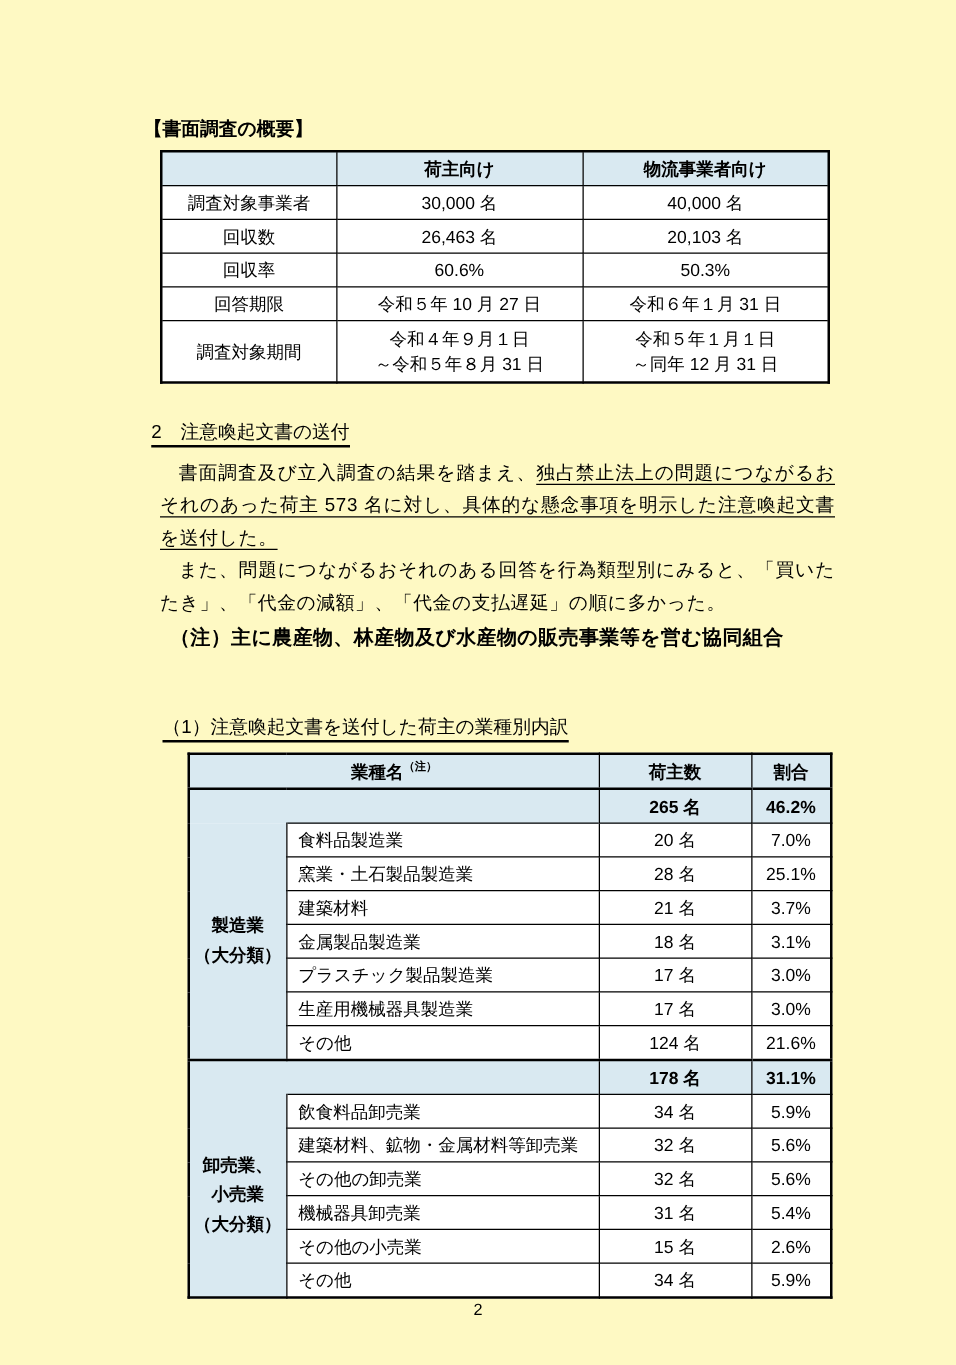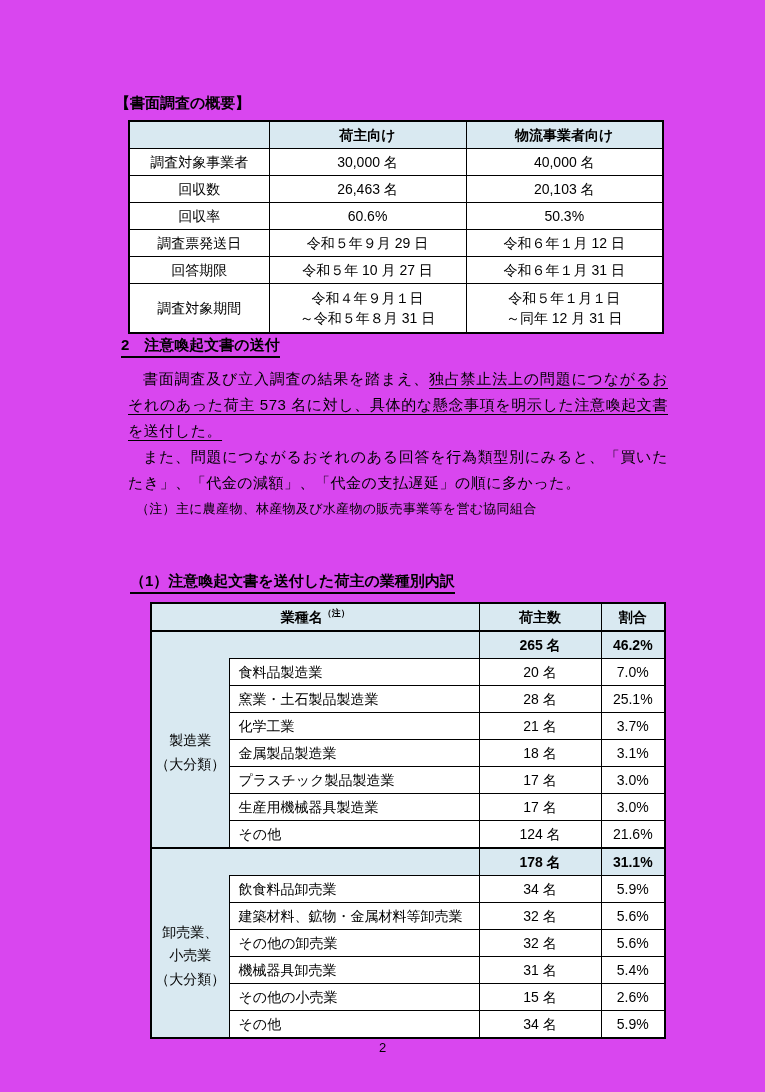--- a/index.html
+++ b/index.html
@@ -1,55 +1,55 @@
 <!DOCTYPE html>
 <html lang="ja"><head>
 <meta charset="utf-8">
 <style>
   html,body{margin:0;padding:0;background:#ffffff;}
   .page{
     position:relative;
     width:765px;height:1092px;
-    background:#d946ef;
+    background:#fef9c3;
     font-family:"Liberation Sans","DejaVu Sans",sans-serif;
     color:#000;
     overflow:hidden;
   }
   
   table{border-collapse:collapse;table-layout:fixed;background:#fff;}
   th,td{border:1px solid #000;text-align:center;vertical-align:middle;
         font-size:14px;font-weight:normal;padding:1px 2px;line-height:1.45;}
   .fill{background:#d9e9f1;}
   sup{font-size:9px;vertical-align:super;line-height:0;}
   
   .s1{position:absolute;top:94px;left:115px;}
   .doc-title{font-size:15px;font-weight:bold;margin:0 0 7px 0;}
   .t1{width:534px;border:2px solid #000;margin-left:13px;}
   .t1 th{font-weight:bold;}
   .t1 td,.t1 th{height:24px;}
   .t1 tr.tall td{height:46px;}
   
   .s2{position:absolute;top:336px;left:115px;width:548px;}
-  .sec-heading{display:inline-block;font-size:15px;font-weight:bold;
+  .sec-heading{display:inline-block;font-size:15px;font-weight:normal;
                border-bottom:2px solid #000;padding-bottom:1px;margin:0 0 8px 6px;}
   .para{margin:0;width:540px;margin-left:13px;
         font-size:15px;line-height:26px;letter-spacing:0.5px;
         text-indent:1em;text-align:justify;}
   .u{text-decoration:underline;text-underline-offset:4px;text-decoration-thickness:1px;}
-  .note{margin:4px 0 0 21px;font-size:13px;letter-spacing:0.3px;}
+  .note{margin:4px 0 0 21px;font-size:16px;letter-spacing:0.3px;font-weight:bold;}
   
   .s3{position:absolute;top:572px;left:128px;}
   .s3 .sec-heading{margin:0 0 8px 2px;}
   .t2{width:514px;border:2px solid #000;margin-left:22px;}
   .t2 thead th{font-weight:bold;background:#d9e9f1;border-bottom:2px solid #000;height:24px;}
   .t2 td{height:24px;}
   .t2 td.name{text-align:left;padding-left:9px;}
   .t2 tr.row-total td{border-top:2px solid #000;font-weight:bold;background:#d9e9f1;}
   .t2 td.merged-label{border-bottom:none;}
-  .t2 td.group-label{border-top:none;background:#d9e9f1;font-weight:normal;line-height:1.7;}
+  .t2 td.group-label{border-top:none;background:#d9e9f1;font-weight:bold;line-height:1.7;}
   
   .pageno{position:absolute;top:1040px;left:0;width:100%;
           text-align:center;font-size:13px;}
 </style>
 </head>
 <body>
 
 <div class="page">
 
   <div class="s1">
@@ -75,25 +75,20 @@
           </tr>
           <tr>
             <td>回収数</td>
             <td>26,463 名</td>
             <td>20,103 名</td>
           </tr>
           <tr>
             <td>回収率</td>
             <td>60.6%</td>
             <td>50.3%</td>
-          </tr>
-          <tr>
-            <td>調査票発送日</td>
-            <td>令和５年９月 29 日</td>
-            <td>令和６年１月 12 日</td>
           </tr>
           <tr>
             <td>回答期限</td>
             <td>令和５年 10 月 27 日</td>
             <td>令和６年１月 31 日</td>
           </tr>
           <tr class="tall">
             <td>調査対象期間</td>
             <td>令和４年９月１日<br>～令和５年８月 31 日</td>
             <td>令和５年１月１日<br>～同年 12 月 31 日</td>
@@ -138,21 +133,21 @@
             <td class="name">食料品製造業</td>
             <td>20 名</td>
             <td>7.0%</td>
           </tr>
           <tr>
             <td class="name">窯業・土石製品製造業</td>
             <td>28 名</td>
             <td>25.1%</td>
           </tr>
           <tr>
-            <td class="name">化学工業</td>
+            <td class="name">建築材料</td>
             <td>21 名</td>
             <td>3.7%</td>
           </tr>
           <tr>
             <td class="name">金属製品製造業</td>
             <td>18 名</td>
             <td>3.1%</td>
           </tr>
           <tr>
             <td class="name">プラスチック製品製造業</td>

